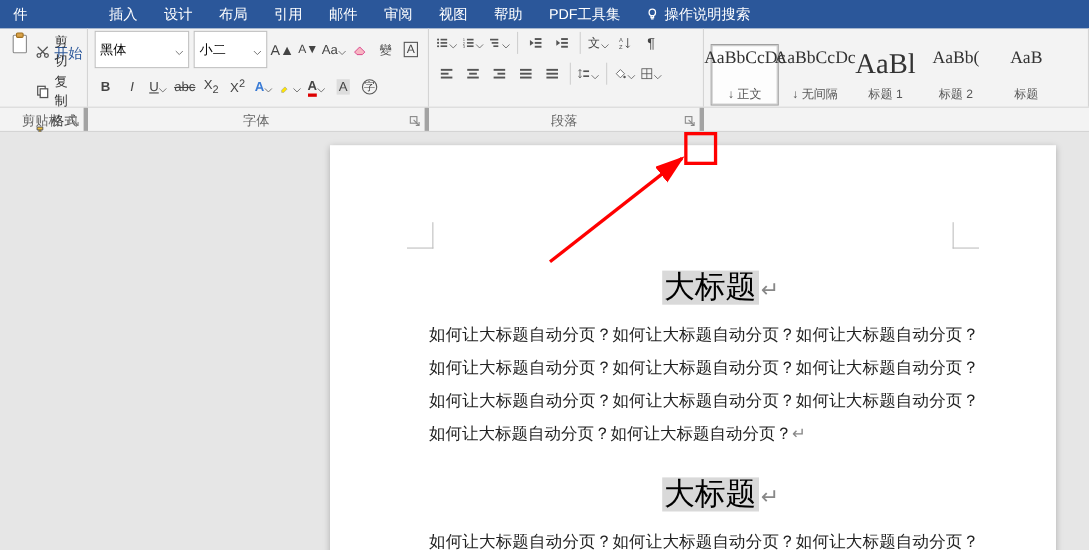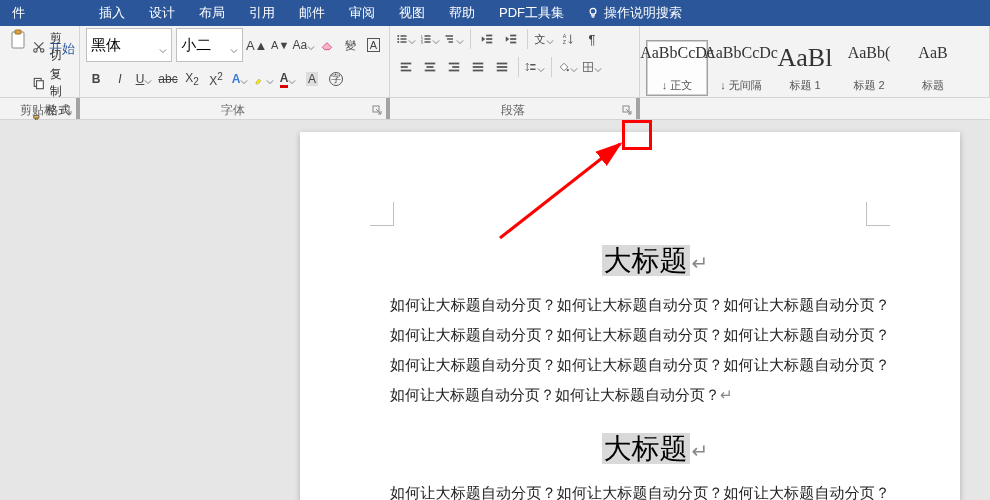--- a/index.html
+++ b/index.html
@@ -25,21 +25,21 @@
   
   .grouplabels { background: #f3f3f3; border-bottom: 1px solid #d4d4d4; height: 22px; display: flex; font-size: 12px; color: #666; }
   .grouplabels .gl { border-right: 4px solid #a3a3a3; display: flex; align-items: flex-end; justify-content: center; position: relative; }
   .gl .launcher { position: absolute; right: 2px; bottom: 2px; width: 14px; height: 14px; display: flex; align-items: center; justify-content: center; }
   .gl .launcher svg { width: 10px; height: 10px; }
 
   
   .font-group { width: 310px; }
   .font-rows { display: flex; flex-direction: column; gap: 6px; width: 100%; }
   .frow { display: flex; align-items: center; gap: 4px; }
-  .combo { background: #fff; border: 1px solid #c0c0c0; height: 22px; display: flex; align-items: center; padding: 16px 4px; font-size: 15px; }
+  .combo { background: #fff; border: 1px solid #c0c0c0; height: 22px; display: flex; align-items: center; padding: 16px 4px; font-size: 12px; }
   .combo .dd { margin-left: auto; }
   .font-name { width: 90px; }
   .font-size { width: 69px; }
   .tbtn { width: 20px; height: 22px; display: flex; align-items: center; justify-content: center; color: #444; position: relative; }
   .tbtn svg { width: 14px; height: 14px; }
   .dd { width: 8px; height: 8px; }
   .dd svg { width: 8px; height: 8px; }
 
   
   .para-group { width: 250px; }

